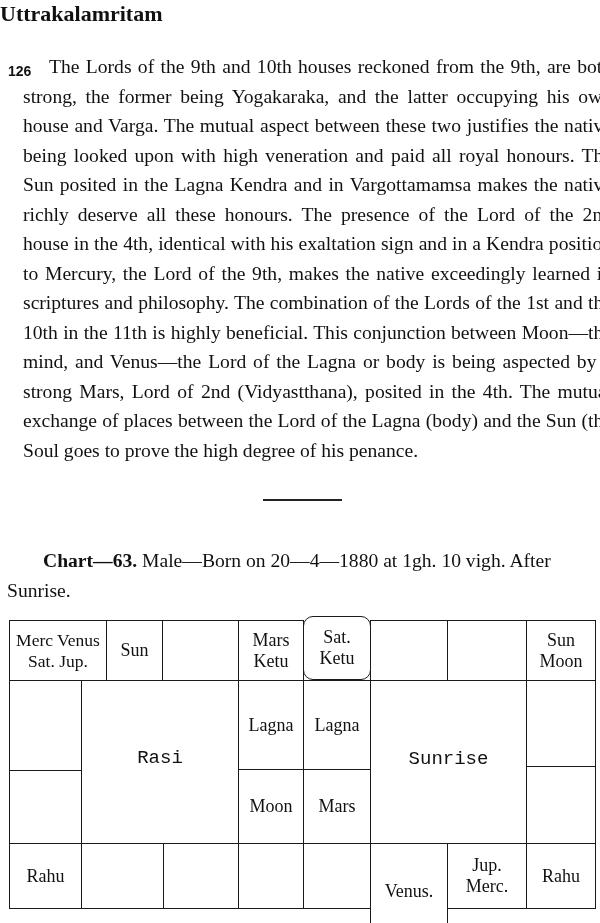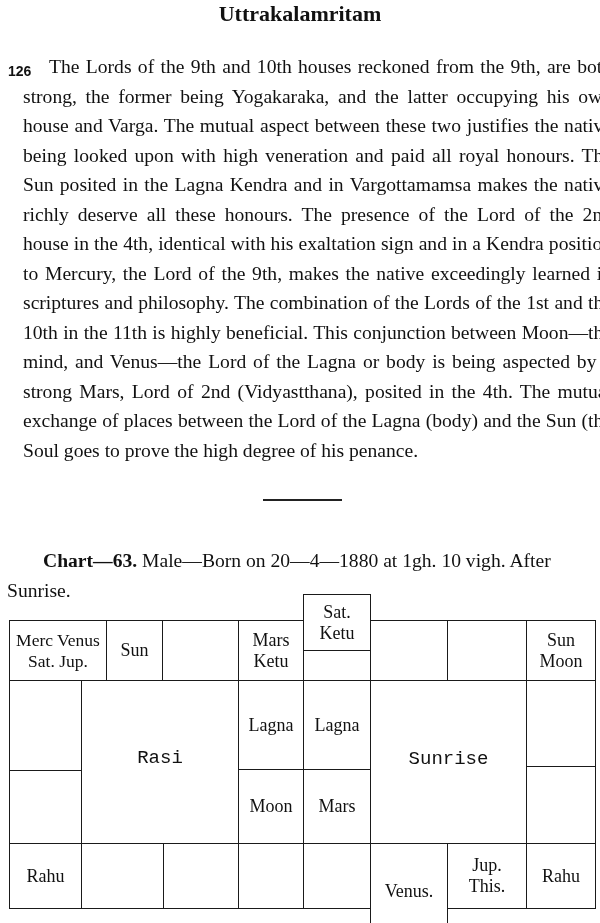--- a/index.html
+++ b/index.html
@@ -1,20 +1,20 @@
 <!DOCTYPE html>
 <html><head>
 <meta charset="utf-8">
 <style>
   html, body { margin: 0; padding: 0; background: #ffffff; }
   body { width: 600px; height: 923px; position: relative; overflow: hidden;
          font-family: "Liberation Serif", "DejaVu Serif", serif; color: #111; }
   .page-num { position: absolute; left: 8px; top: 19px; font-family: "Liberation Sans", "DejaVu Sans", sans-serif;
               font-weight: bold; font-size: 14px; margin-top: 44px; }
-  .running-title { position: absolute; left: 0; width: 600px; top: 1px; text-align: center;
+  .running-title { position: absolute; left: 0; width: 600px; top: 1px; text-align: left;
                    font-weight: bold; font-size: 22px; }
   .body-text { position: absolute; left: 7px; top: 36px; width: 589px; font-size: 19.6px;
                line-height: 29.5px; text-align: justify; text-indent: 26px; margin: 16px; }
   .separator { position: absolute; left: 263px; top: 499px; width: 79px; height: 0;
                border-top: 2px solid #222; }
   .caption { position: absolute; left: 7px; top: 546px; width: 589px; font-size: 19.6px;
              line-height: 29.5px; text-indent: 36px; margin: 0; }
   .caption b { font-weight: bold; }
   .chart { position: absolute; left: 0; top: 0; width: 600px; height: 923px; pointer-events: none; }
   .cell { position: absolute; box-sizing: border-box; border: 1.5px solid #1a1a1a;
@@ -79,21 +79,21 @@
       </div>
     <div class="cell" style="left:163px;top:843px;width:76px;height:66px;">
         <span></span>
       </div>
     <div class="cell" style="left:238px;top:843px;width:66px;height:66px;">
         <span></span>
       </div>
   </div>
 
   <div>
-    <div class="cell" style="left:303px;top:594px;width:68px;height:57px;">
+    <div class="cell" style="left:303px;top:616px;width:68px;height:64px;border-radius:10px;">
         <span>Sat.
 Ketu</span>
       </div>
     <div class="cell" style="left:370px;top:620px;width:78px;height:61px;">
         <span></span>
       </div>
     <div class="cell" style="left:447px;top:620px;width:80px;height:61px;">
         <span></span>
       </div>
     <div class="cell" style="left:526px;top:620px;width:70px;height:61px;">
@@ -120,19 +120,19 @@
       </div>
 
     <div class="cell" style="left:303px;top:843px;width:68px;height:66px;">
         <span></span>
       </div>
     <div class="cell" style="left:370px;top:843px;width:78px;height:84px;padding-top:12px;">
         <span>Venus.</span>
       </div>
     <div class="cell" style="left:447px;top:843px;width:80px;height:66px;">
         <span>Jup.
-This.</span>
+Merc.</span>
       </div>
     <div class="cell" style="left:526px;top:843px;width:70px;height:66px;">
         <span>Rahu</span>
       </div>
   </div>
 </div>
 
 </body></html>

